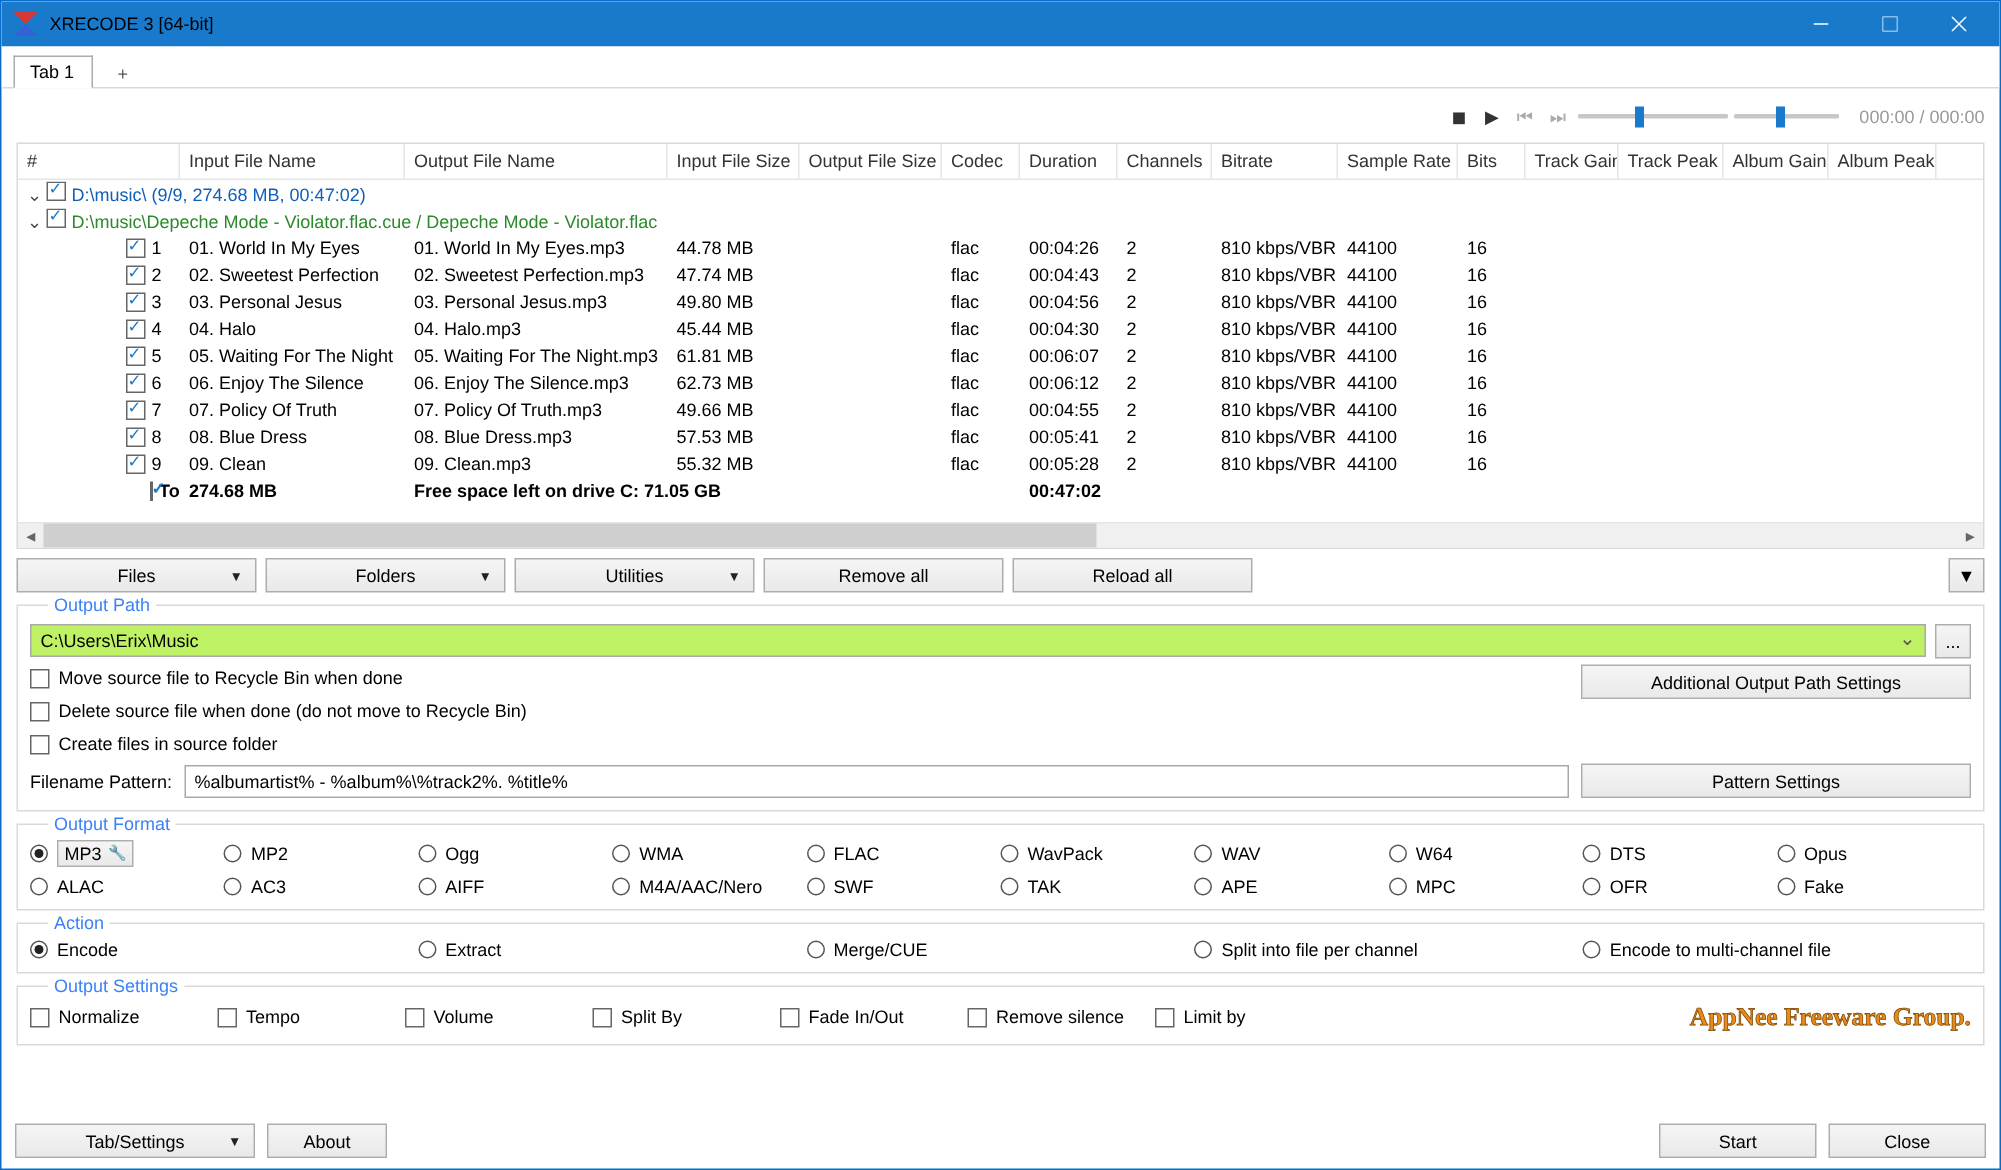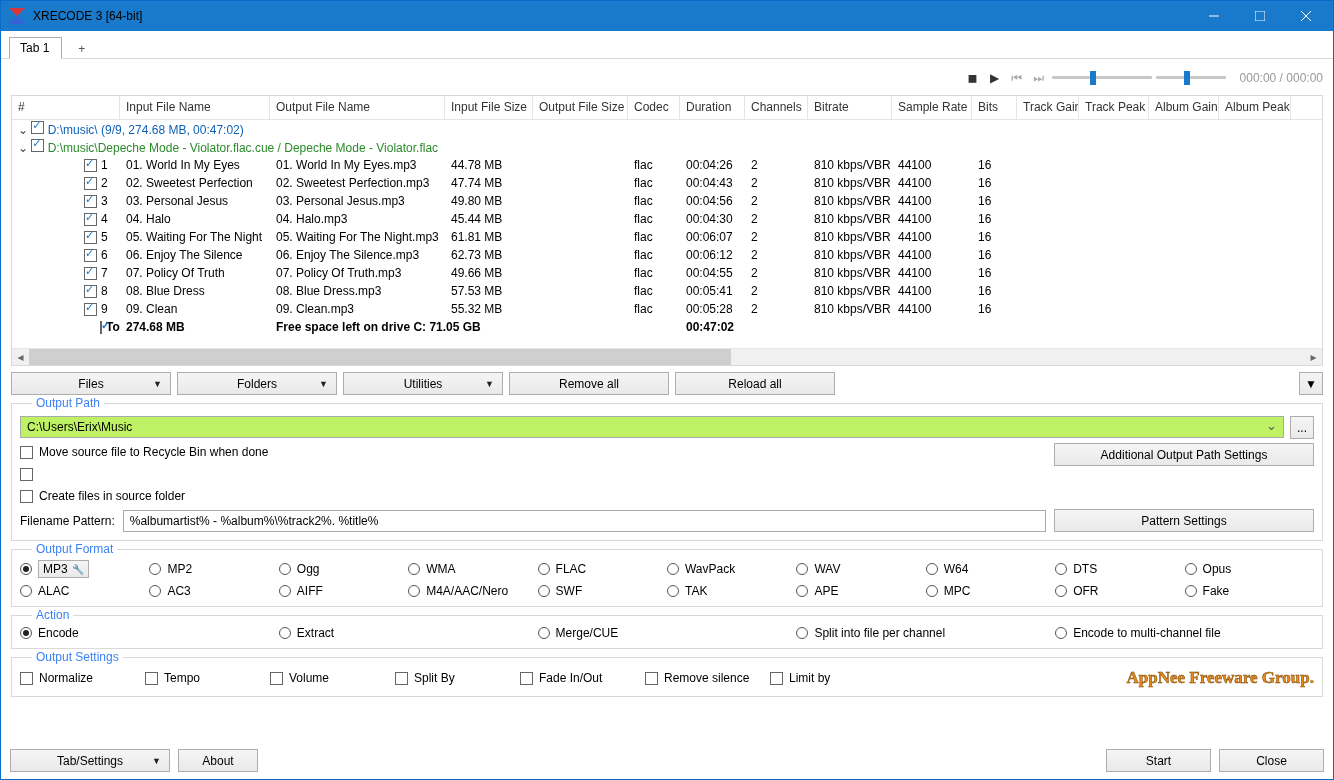--- a/index.html
+++ b/index.html
@@ -339,20 +339,21 @@
       <div class="btn sqbtn">...</div>
     </div>
     <div style="display:flex;">
       <div style="flex:1">
         <div class="opt-row">
             <span class="chk"></span>
             <span>Move source file to Recycle Bin when done</span>
           </div>
         <div class="opt-row">
             <span class="chk"></span>
+            <span>Delete source file when done (do not move to Recycle Bin)</span>
           </div>
         <div class="opt-row">
             <span class="chk"></span>
             <span>Create files in source folder</span>
           </div>
       </div>
       <div class="btn big-right-btn" style="height:23px; align-self:flex-start; margin-top:4px">Additional Output Path Settings</div>
     </div>
     <div class="pattern-row">
       <span>Filename Pattern:</span>

